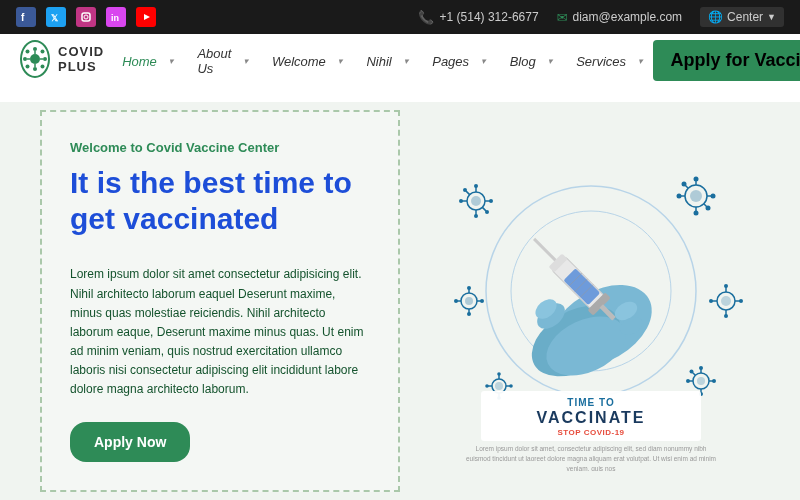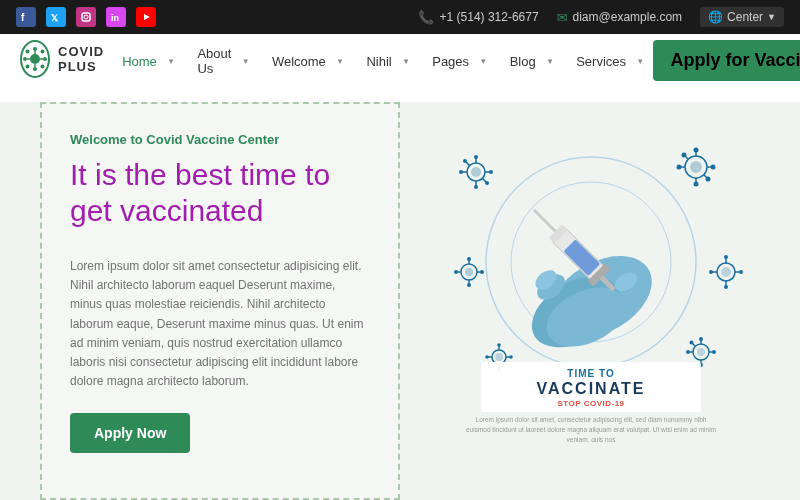--- a/index.html
+++ b/index.html
@@ -54,63 +54,64 @@
       border-radius: 50%;
       display: flex; align-items: center; justify-content: center;
       color: #2e8b57; font-size: 20px; font-weight: bold;
     }
     .logo-text { font-size: 13px; font-weight: bold; color: #333; letter-spacing: 1px; text-transform: uppercase; }
 
     .nav-menu { display: flex; gap: 4px; align-items: center; }
     .nav-item {
       display: flex; align-items: center; gap: 12px;
       padding: 6px 10px; font-size: 13px; color: #333;
-      cursor: pointer; border-radius: 3px; font-weight: 500;
+      cursor: pointer; border-radius: 3px; font-weight: 500; font-style: italic;
     }
     .nav-item.active { color: #2e8b57; }
     .nav-arrow { font-size: 9px; color: #888; }
 
     .nav-cta {
       background: #2e8b57; color: #000000;
       padding: 10px 18px; border-radius: 4px;
       font-size: 18px; font-weight: bold; cursor: pointer;
       border: none; white-space: nowrap;
     }
 
     
     .hero {
       background: #f0f4f0;
       height: 398px;
       display: flex;
+      align-items: center;
       padding: 0 40px;
       gap: 22px;
     }
     .hero-left {
       flex: 1;
       border: 2px dashed #aac8aa;
       padding: 28px 28px 28px 28px;
       position: relative;
       background: rgba(255,255,255,0.3);
       max-width: 360px;
     }
     .hero-tag {
       color: #2e8b57; font-size: 13px; font-weight: 600;
       margin-bottom: 10px;
     }
     .hero-title {
-      font-size: 30px; font-weight: 400; color: #a21caf;
+      font-size: 30px; font-weight: 700; color: #1d4ed8;
       line-height: 1.2; margin-bottom: 28px;
     }
     .hero-desc {
-      font-size: 12px; color: #737373; line-height: 1.6;
+      font-size: 12px; color: #14532d; line-height: 1.6;
       margin-bottom: 22px;
     }
     .hero-btn {
       background: #2e8b57; color: white;
-      padding: 12px 24px; border-radius: 4px;
+      padding: 12px 24px; border-radius: 16px;
       font-size: 14px; font-weight: bold; cursor: pointer;
       border: none; display: inline-block;
     }
 
     .hero-right {
       flex: 1;
       height: 340px;
       position: relative;
       display: flex;
       flex-direction: column;

